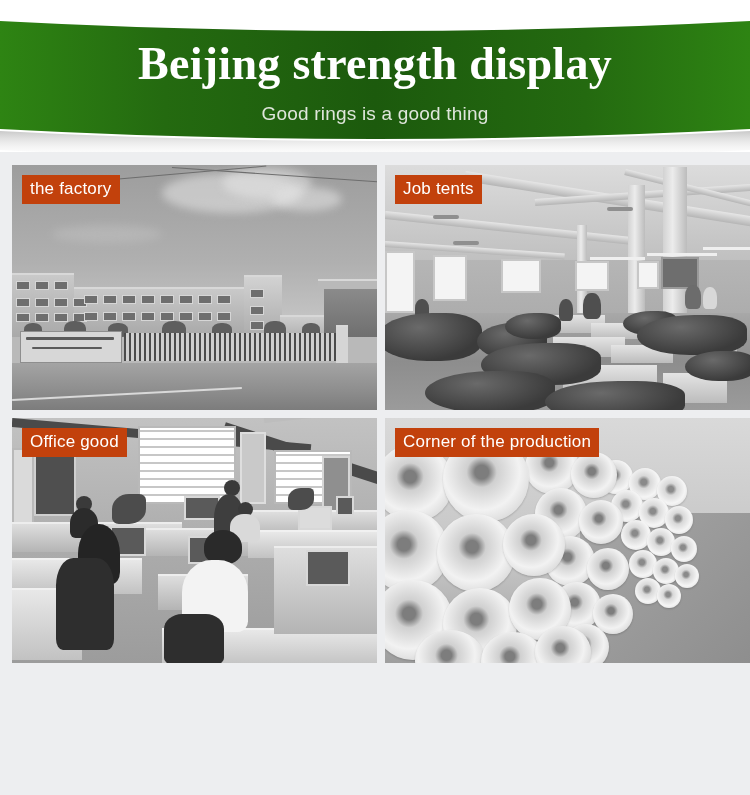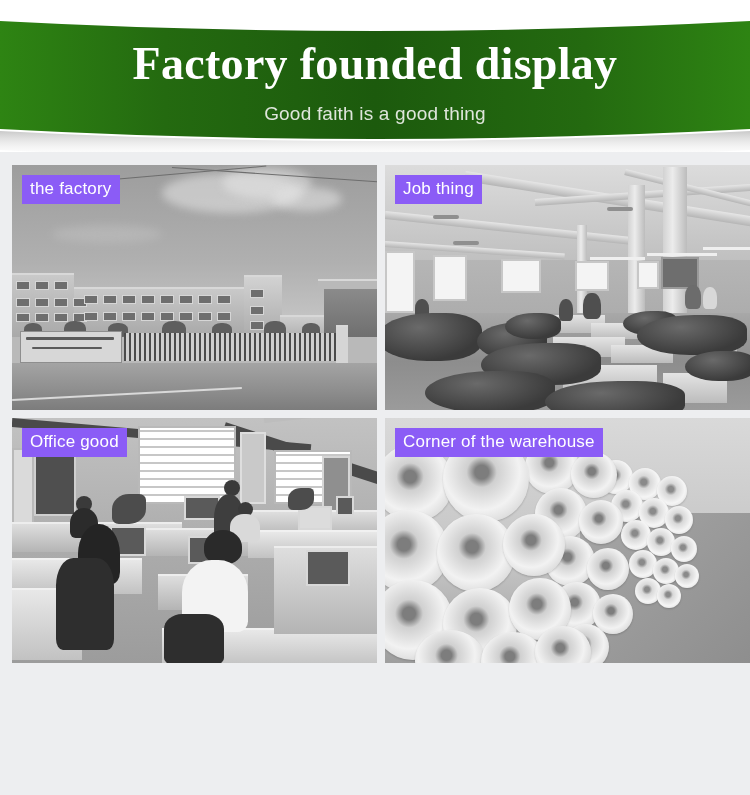--- a/index.html
+++ b/index.html
@@ -100,21 +100,21 @@
   .photo {
     position: relative;
     overflow: hidden;
     background: #9a9a9a;
   }
 
   .photo-label {
     position: absolute;
     top: 10px;
     left: 10px;
-    background: #8b5cf6;
+    background: #c2410c;
     color: #ffffff;
     font-family: "Liberation Sans", sans-serif;
     font-size: 17px;
     line-height: 1;
     padding: 5px 8px 7px 8px;
     white-space: nowrap;
     z-index: 5;
     letter-spacing: 0.2px;
   }
   .photo-label.wide { font-size: 17px; }
@@ -350,22 +350,22 @@
           <stop offset="0%" stop-color="rgba(120,120,120,0.40)"></stop>
           <stop offset="100%" stop-color="rgba(255,255,255,0)"></stop>
         </linearGradient>
       </defs>
 
       <path d="M0,131 Q375,151 750,131 L750,150 Q375,170 0,150 Z" fill="url(#gShadow)"></path>
 
       <path d="M0,21 Q375,41 750,21 L750,129 Q375,149 0,129 Z" fill="url(#gGreen)"></path>
     </svg>
     <div class="banner-text">
-      <h1 class="banner-title">Factory founded display</h1>
-      <div class="banner-subtitle">Good faith is a good thing</div>
+      <h1 class="banner-title">Beijing strength display</h1>
+      <div class="banner-subtitle">Good rings is a good thing</div>
     </div>
   </div>
 
   <div class="body-panel">
     <div class="body-inner">
 
       <div class="grid">
 
         <div class="photo">
           <div class="scene">
@@ -502,21 +502,21 @@
             <div class="shop-fabric" style="left:-8px;top:148px;width:105px;height:48px;"></div>
             <div class="shop-fabric" style="left:92px;top:158px;width:70px;height:36px;"></div>
             <div class="shop-fabric" style="left:120px;top:148px;width:56px;height:26px;"></div>
             <div class="shop-fabric" style="left:238px;top:146px;width:54px;height:24px;"></div>
             <div class="shop-fabric" style="left:96px;top:178px;width:120px;height:42px;"></div>
             <div class="shop-fabric" style="left:40px;top:206px;width:130px;height:42px;"></div>
             <div class="shop-fabric" style="left:160px;top:216px;width:140px;height:40px;"></div>
             <div class="shop-fabric" style="left:252px;top:150px;width:110px;height:40px;"></div>
             <div class="shop-fabric" style="left:300px;top:186px;width:70px;height:30px;"></div>
           </div>
-          <div class="photo-label">Job thing</div>
+          <div class="photo-label">Job tents</div>
         </div>
 
         <div class="photo">
           <div class="scene">
             <div class="office-bg"></div>
 
             <div class="office-ceilbeam" style="left:0px;top:0px;width:300px;height:9px;transform:rotate(5deg);"></div>
             <div class="office-ceilbeam" style="left:212px;top:4px;width:170px;height:12px;transform:rotate(18deg);"></div>
             <div class="office-ceilbeam" style="left:252px;top:0px;width:120px;height:5px;transform:rotate(-6deg);background:#bdbdbd;"></div>
 
@@ -606,21 +606,21 @@
             <div class="wh-roll" style="left:-18px;top:92px;width:82px;height:82px;"></div>
             <div class="wh-roll" style="left:52px;top:96px;width:78px;height:78px;"></div>
             <div class="wh-roll" style="left:118px;top:96px;width:62px;height:62px;"></div>
             <div class="wh-roll" style="left:-12px;top:162px;width:80px;height:80px;"></div>
             <div class="wh-roll" style="left:58px;top:170px;width:74px;height:74px;"></div>
             <div class="wh-roll" style="left:124px;top:160px;width:62px;height:62px;"></div>
             <div class="wh-roll" style="left:30px;top:212px;width:70px;height:60px;"></div>
             <div class="wh-roll" style="left:96px;top:214px;width:64px;height:58px;"></div>
             <div class="wh-roll" style="left:150px;top:208px;width:56px;height:52px;"></div>
           </div>
-          <div class="photo-label wide">Corner of the warehouse</div>
+          <div class="photo-label wide">Corner of the production</div>
         </div>
 
       </div>
     </div>
 
   </div>
 
 </div>
 
 </body></html>

